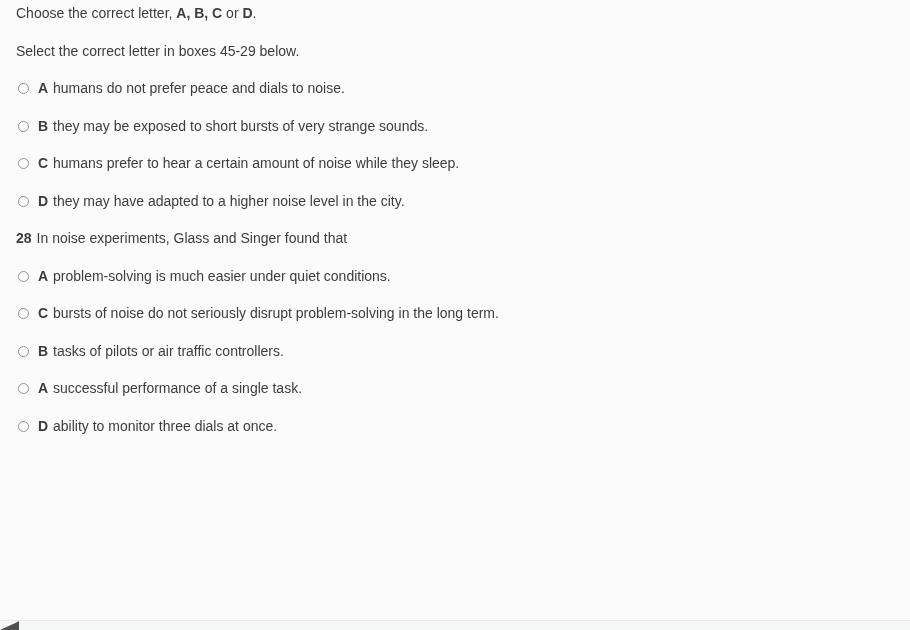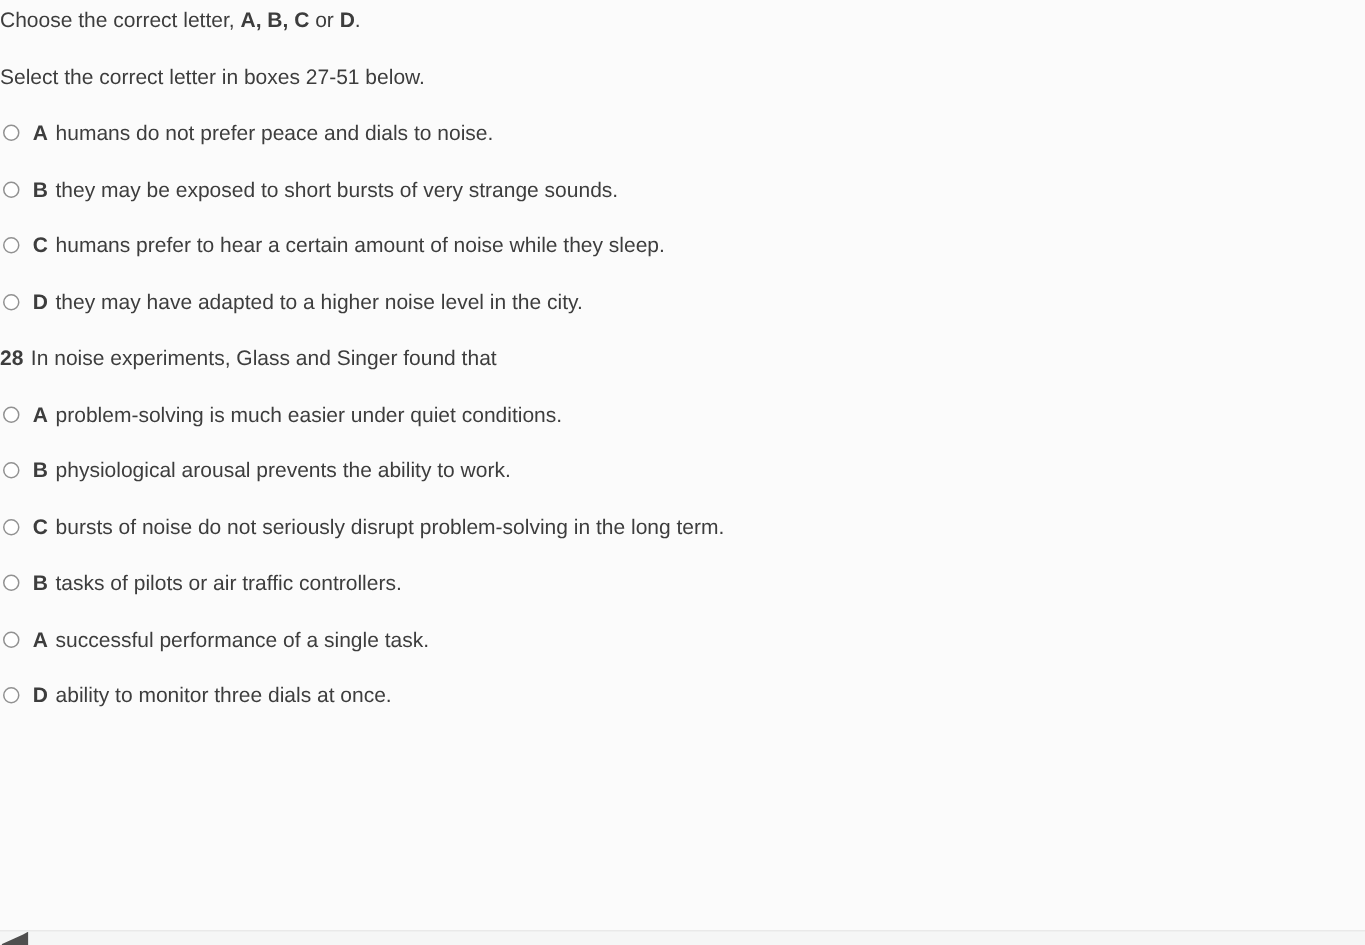--- a/index.html
+++ b/index.html
@@ -19,20 +19,21 @@
     color:var(--text);
     background:var(--background);
     overflow:hidden;
   }
   .content{
     position:relative;
     width:780px;
     height:620px;
     padding:5px 20px 0 0;
     background:var(--background);
+    margin-left:16px;
   }
   .line{
     margin:0 0 20.5px 0;
     line-height:17px;
     white-space:nowrap;
   }
   .line b{font-weight:700;}
   .qnum{font-weight:700;margin-right:5px;}
   .option{
     display:block;
@@ -68,21 +69,21 @@
     clip-path:polygon(0 95%, 0 100%, 100% 100%, 100% 0, 80% 22%);
   }
 </style>
 </head>
 <body>
 
 <div class="content">
 
   <p class="line"><span>Choose the correct letter, </span><b>A, B, C</b><span> or </span><b>D</b><span>.</span></p>
 
-  <p class="line">Select the correct letter in boxes 27-51 below.</p>
+  <p class="line">Select the correct letter in boxes 45-29 below.</p>
 
 
   <label class="option">
     <input type="radio" name="q27" style="">
     <b class="opt-letter">A</b><span>humans do not prefer peace and dials to noise.</span>
   </label>
   <label class="option">
     <input type="radio" name="q27" style="">
     <b class="opt-letter">B</b><span>they may be exposed to short bursts of very strange sounds.</span>
   </label>
@@ -96,24 +97,20 @@
   </label>
 
   <p class="line"><b class="qnum">28</b><span>In noise experiments, Glass and Singer found that</span></p>
 
   <label class="option">
     <input type="radio" name="q28" style="">
     <b class="opt-letter">A</b><span>problem-solving is much easier under quiet conditions.</span>
   </label>
   <label class="option">
     <input type="radio" name="q28" style="">
-    <b class="opt-letter">B</b><span>physiological arousal prevents the ability to work.</span>
-  </label>
-  <label class="option">
-    <input type="radio" name="q28" style="">
     <b class="opt-letter">C</b><span>bursts of noise do not seriously disrupt problem-solving in the long term.</span>
   </label>
 
 
   <label class="option">
     <input type="radio" name="q29" style="">
     <b class="opt-letter">B</b><span>tasks of pilots or air traffic controllers.</span>
   </label>
   <label class="option">
     <input type="radio" name="q29" style="">

